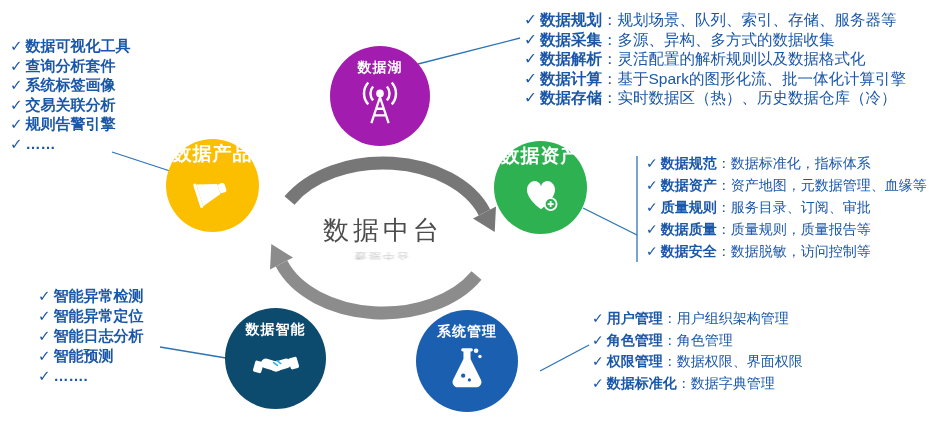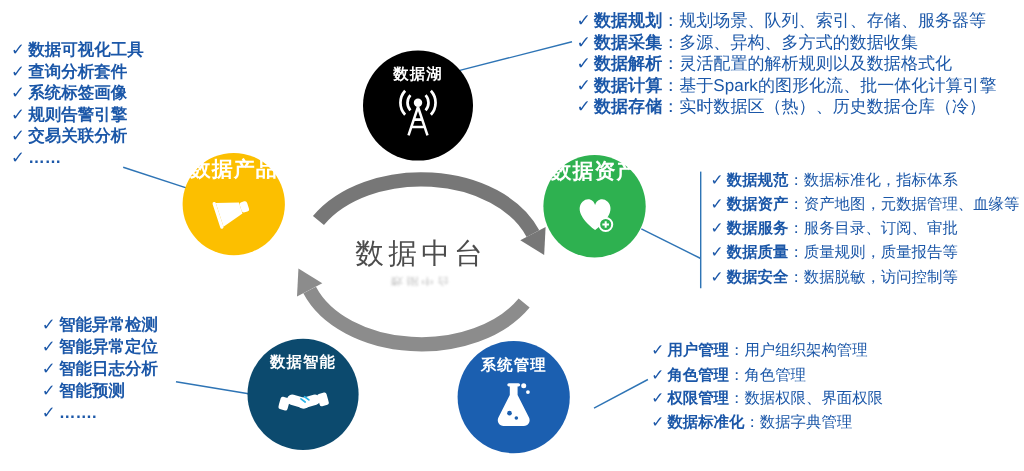--- a/index.html
+++ b/index.html
@@ -4,21 +4,21 @@
 <style>
   * { margin:0; padding:0; box-sizing:border-box; }
   html,body { width:931px; height:428px; background:#fff; font-family:"Liberation Sans","DejaVu Sans",sans-serif; }
   .canvas { position:relative; width:931px; height:428px; background:#fff; overflow:hidden; }
 
   .overlay { position:absolute; left:0; top:0; width:931px; height:428px; z-index:1; }
 
   .node { position:absolute; border-radius:50%; display:flex; flex-direction:column; align-items:center; z-index:3; color:#fff; }
   .node-label { font-weight:bold; font-size:14px; letter-spacing:1px; margin-top:13px; white-space:nowrap; }
   .node-icon { margin-top:3px; }
-  .node-lake    { left:330px; top:46px;  width:100px; height:100px; background:#000000; }
+  .node-lake    { left:330px; top:46px;  width:100px; height:100px; background:#a21caf; }
   .node-product { left:166px; top:139px; width:93px;  height:93px;  background:#fcbf00; }
   .node-asset   { left:494px; top:141px; width:93px;  height:93px;  background:#2eb150; }
   .node-intel   { left:225px; top:308px; width:101px; height:101px; background:#0c4a6e; }
   .node-system  { left:416px; top:310px; width:102px; height:102px; background:#1b5fb0; }
   .node-product .node-label, .node-asset .node-label { margin-top:2px; font-size:19px; }
 
   .center-title { position:absolute; left:303px; top:213px; width:160px; text-align:center;
                   font-size:26px; font-weight:normal; color:#4c4c4c; letter-spacing:4px; z-index:2; white-space:nowrap; }
   .center-reflection { position:absolute; left:303px; top:247px; width:160px; text-align:center;
                   font-size:12px; color:#8a8a8a; letter-spacing:2px; transform:scaleY(-0.75);
@@ -123,29 +123,29 @@
     <div class="li"><span class="check">✓</span><span class="term">数据采集</span><span class="desc">：多源、异构、多方式的数据收集</span></div>
     <div class="li"><span class="check">✓</span><span class="term">数据解析</span><span class="desc">：灵活配置的解析规则以及数据格式化</span></div>
     <div class="li"><span class="check">✓</span><span class="term">数据计算</span><span class="desc">：基于Spark的图形化流、批一体化计算引擎</span></div>
     <div class="li"><span class="check">✓</span><span class="term">数据存储</span><span class="desc">：实时数据区（热）、历史数据仓库（冷）</span></div>
   </div>
 
   <div class="list list-product">
     <div class="li"><span class="check">✓</span><span class="term">数据可视化工具</span></div>
     <div class="li"><span class="check">✓</span><span class="term">查询分析套件</span></div>
     <div class="li"><span class="check">✓</span><span class="term">系统标签画像</span></div>
+    <div class="li"><span class="check">✓</span><span class="term">交易关联分析</span></div>
     <div class="li"><span class="check">✓</span><span class="term">规则告警引擎</span></div>
-    <div class="li"><span class="check">✓</span><span class="term">交易关联分析</span></div>
     <div class="li"><span class="check">✓</span><span class="term">……</span></div>
   </div>
 
   <div class="list list-asset">
     <div class="li"><span class="check">✓</span><span class="term">数据规范</span><span class="desc">：数据标准化，指标体系</span></div>
     <div class="li"><span class="check">✓</span><span class="term">数据资产</span><span class="desc">：资产地图，元数据管理、血缘等</span></div>
-    <div class="li"><span class="check">✓</span><span class="term">数据服务</span><span class="desc">：服务目录、订阅、审批</span></div>
+    <div class="li"><span class="check">✓</span><span class="term">质量规则</span><span class="desc">：服务目录、订阅、审批</span></div>
     <div class="li"><span class="check">✓</span><span class="term">数据质量</span><span class="desc">：质量规则，质量报告等</span></div>
     <div class="li"><span class="check">✓</span><span class="term">数据安全</span><span class="desc">：数据脱敏，访问控制等</span></div>
   </div>
 
   <div class="list list-intel">
     <div class="li"><span class="check">✓</span><span class="term">智能异常检测</span></div>
     <div class="li"><span class="check">✓</span><span class="term">智能异常定位</span></div>
     <div class="li"><span class="check">✓</span><span class="term">智能日志分析</span></div>
     <div class="li"><span class="check">✓</span><span class="term">智能预测</span></div>
     <div class="li"><span class="check">✓</span><span class="term">…….</span></div>

